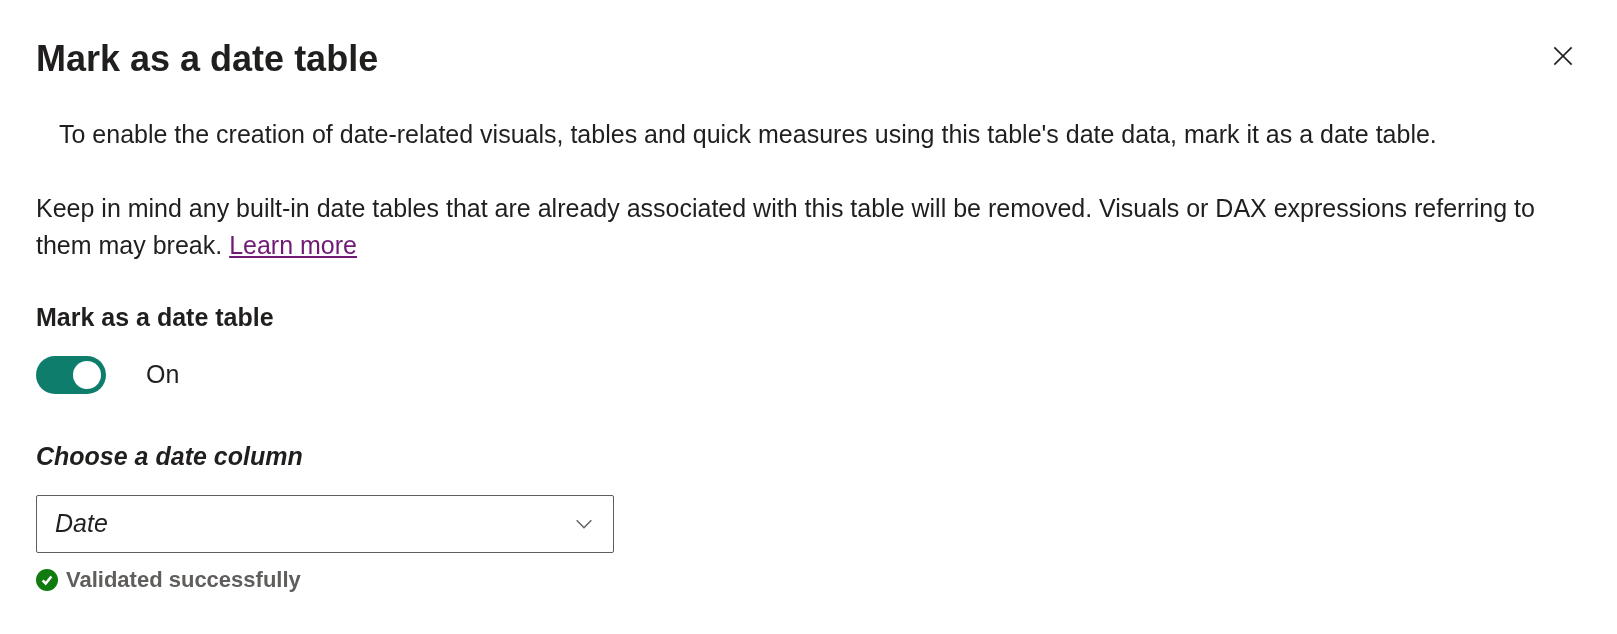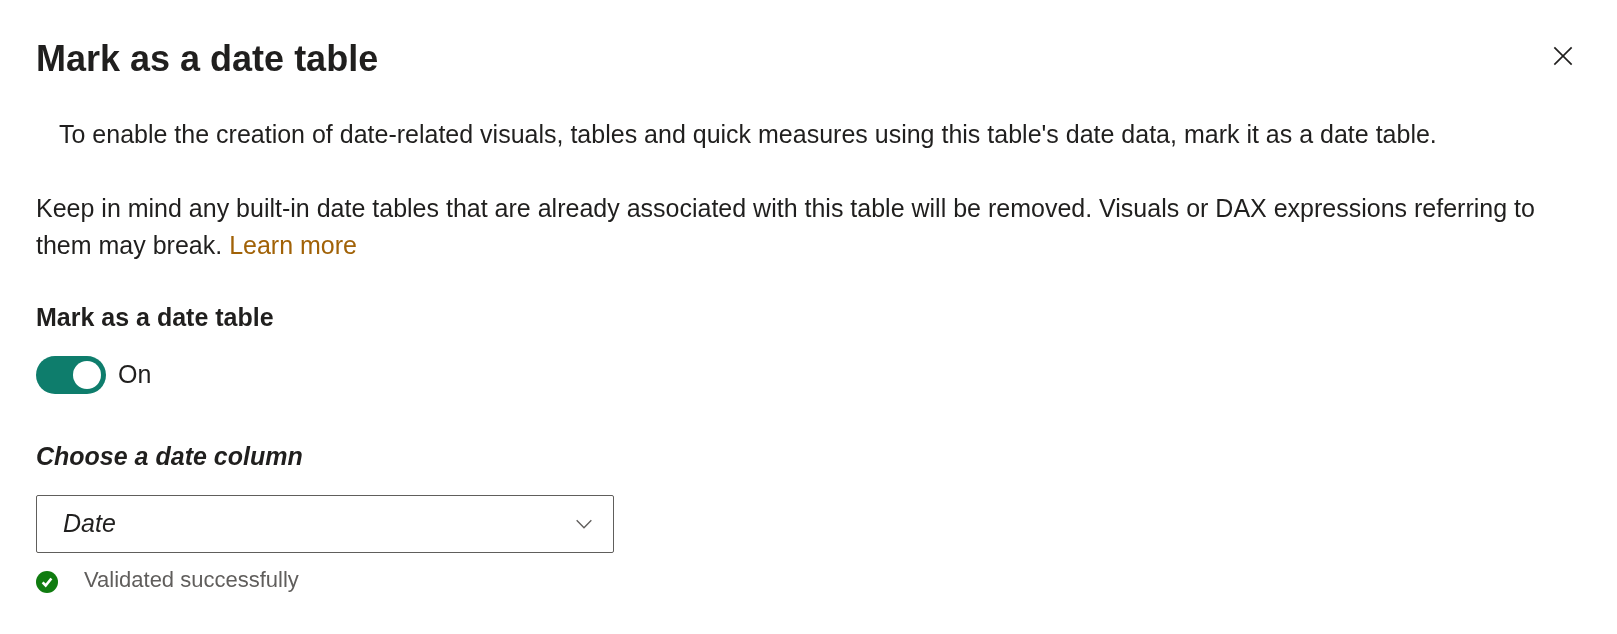--- a/index.html
+++ b/index.html
@@ -48,33 +48,34 @@
       margin-bottom: 36px;
       margin-left: 23px;
     }
     .warning {
       font-size: 25px;
       line-height: 1.5;
       color: #201f1e;
       margin-bottom: 38px;
     }
     .learn-more {
-      color: #a16207;
+      color: #701a75;
+      text-decoration: underline;
       cursor: pointer;
     }
     .section-label {
       font-size: 25px;
       font-weight: 700;
       color: #201f1e;
       margin-bottom: 24px;
     }
     .toggle-row {
       display: flex;
       align-items: center;
-      gap: 12px;
+      gap: 40px;
       margin-bottom: 48px;
     }
     .toggle-switch {
       width: 70px;
       height: 38px;
       background: #0e7d6c;
       border-radius: 19px;
       position: relative;
       cursor: pointer;
     }
@@ -97,36 +98,37 @@
     }
     .dropdown {
       width: 578px;
       height: 58px;
       border: 1.5px solid #605e5c;
       border-radius: 2px;
       background: #ffffff;
       display: flex;
       align-items: center;
       justify-content: space-between;
-      padding: 0 18px 0 26px;
+      padding: 0 18px 0 18px;
       cursor: pointer;
     }
     .dropdown-value {
       font-size: 25px;
       color: #201f1e;
     }
     .chevron-down {
       width: 22px;
       height: 22px;
       color: #605e5c;
     }
     .validation-row {
       display: flex;
-      align-items: flex-end;
-      gap: 26px;
+      align-items: center;
+      gap: 8px;
+      font-weight: bold;
     }
     .validation-icon {
       width: 22px;
       height: 22px;
       background: #107c10;
       border-radius: 50%;
       display: flex;
       align-items: center;
       justify-content: center;
       flex-shrink: 0;

